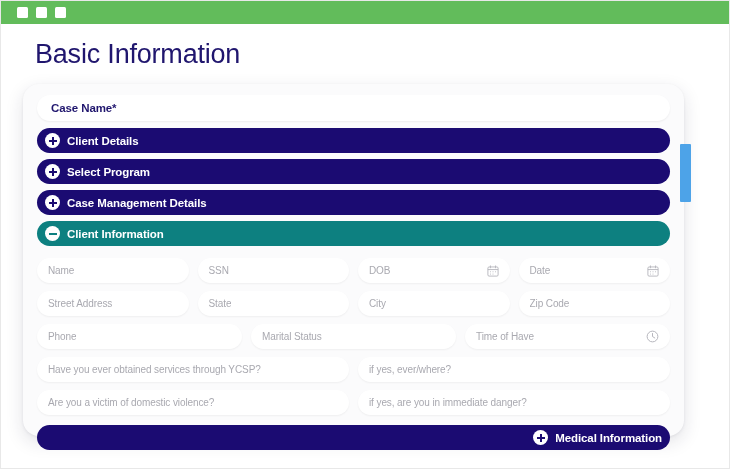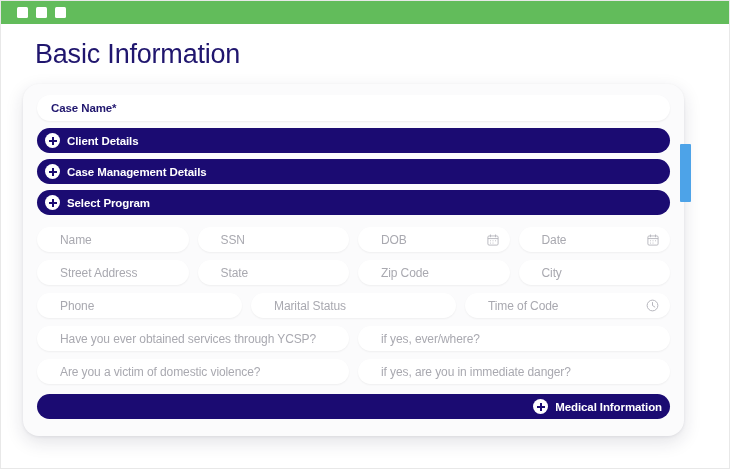--- a/index.html
+++ b/index.html
@@ -173,27 +173,26 @@
     border-radius: 13px;
     display: flex;
     align-items: center;
     justify-content: space-between;
     padding: 0 11px;
     box-sizing: border-box;
     box-shadow: 0 1px 2px rgba(0,0,0,0.05);
     min-width: 0;
   }
   .field-ph {
-    font-size: 12px;
+    font-size: 10px;
     color: #a9a9b0;
     letter-spacing: -0.1px;
     white-space: nowrap;
     overflow: hidden;
     text-overflow: ellipsis;
-    margin-left: 12px;
   }
   .field .ficon {
     flex: 0 0 auto;
     margin-left: 6px;
     display: flex;
     align-items: center;
   }
 
   
   .acc-bottom { margin-bottom: 0; justify-content: flex-end; }
@@ -240,28 +239,32 @@
           <span class="case-name-label">Case Name*</span>
         </div>
 
         <div class="acc navy">
           <span class="acc-icon"></span>
           <span class="acc-label">Client Details</span>
         </div>
 
         <div class="acc navy">
           <span class="acc-icon"></span>
+          <span class="acc-label">Select Program</span>
+        </div>
+
+        <div class="acc navy">
+          <span class="acc-icon"></span>
           <span class="acc-label">Case Management Details</span>
         </div>
 
-        <div class="acc navy">
-          <span class="acc-icon"></span>
-          <span class="acc-label">Select Program</span>
-        </div>
-
+        <div class="acc teal">
+          <span class="acc-icon"></span>
+          <span class="acc-label">Client Information</span>
+        </div>
 
         <div class="form-body">
 
           <div class="row">
             <div class="field">
               <span class="field-ph">Name</span>
             </div>
             <div class="field">
               <span class="field-ph">SSN</span>
             </div>
@@ -298,36 +301,36 @@
           </div>
 
           <div class="row">
             <div class="field">
               <span class="field-ph">Street Address</span>
             </div>
             <div class="field">
               <span class="field-ph">State</span>
             </div>
             <div class="field">
+              <span class="field-ph">City</span>
+            </div>
+            <div class="field">
               <span class="field-ph">Zip Code</span>
             </div>
-            <div class="field">
-              <span class="field-ph">City</span>
-            </div>
           </div>
 
           <div class="row">
             <div class="field">
               <span class="field-ph">Phone</span>
             </div>
             <div class="field">
               <span class="field-ph">Marital Status</span>
             </div>
             <div class="field">
-              <span class="field-ph">Time of Code</span>
+              <span class="field-ph">Time of Have</span>
               <span class="ficon">
                 <svg width="13" height="13" viewBox="0 0 16 16" fill="none" stroke="#b4b4bb" stroke-width="1.2">
                   <circle cx="8" cy="8" r="6.6"></circle>
                   <path d="M8 4.3V8l2.8 1.8" stroke-linecap="round" stroke-linejoin="round"></path>
                 </svg>
               </span>
             </div>
           </div>
 
           <div class="row">

